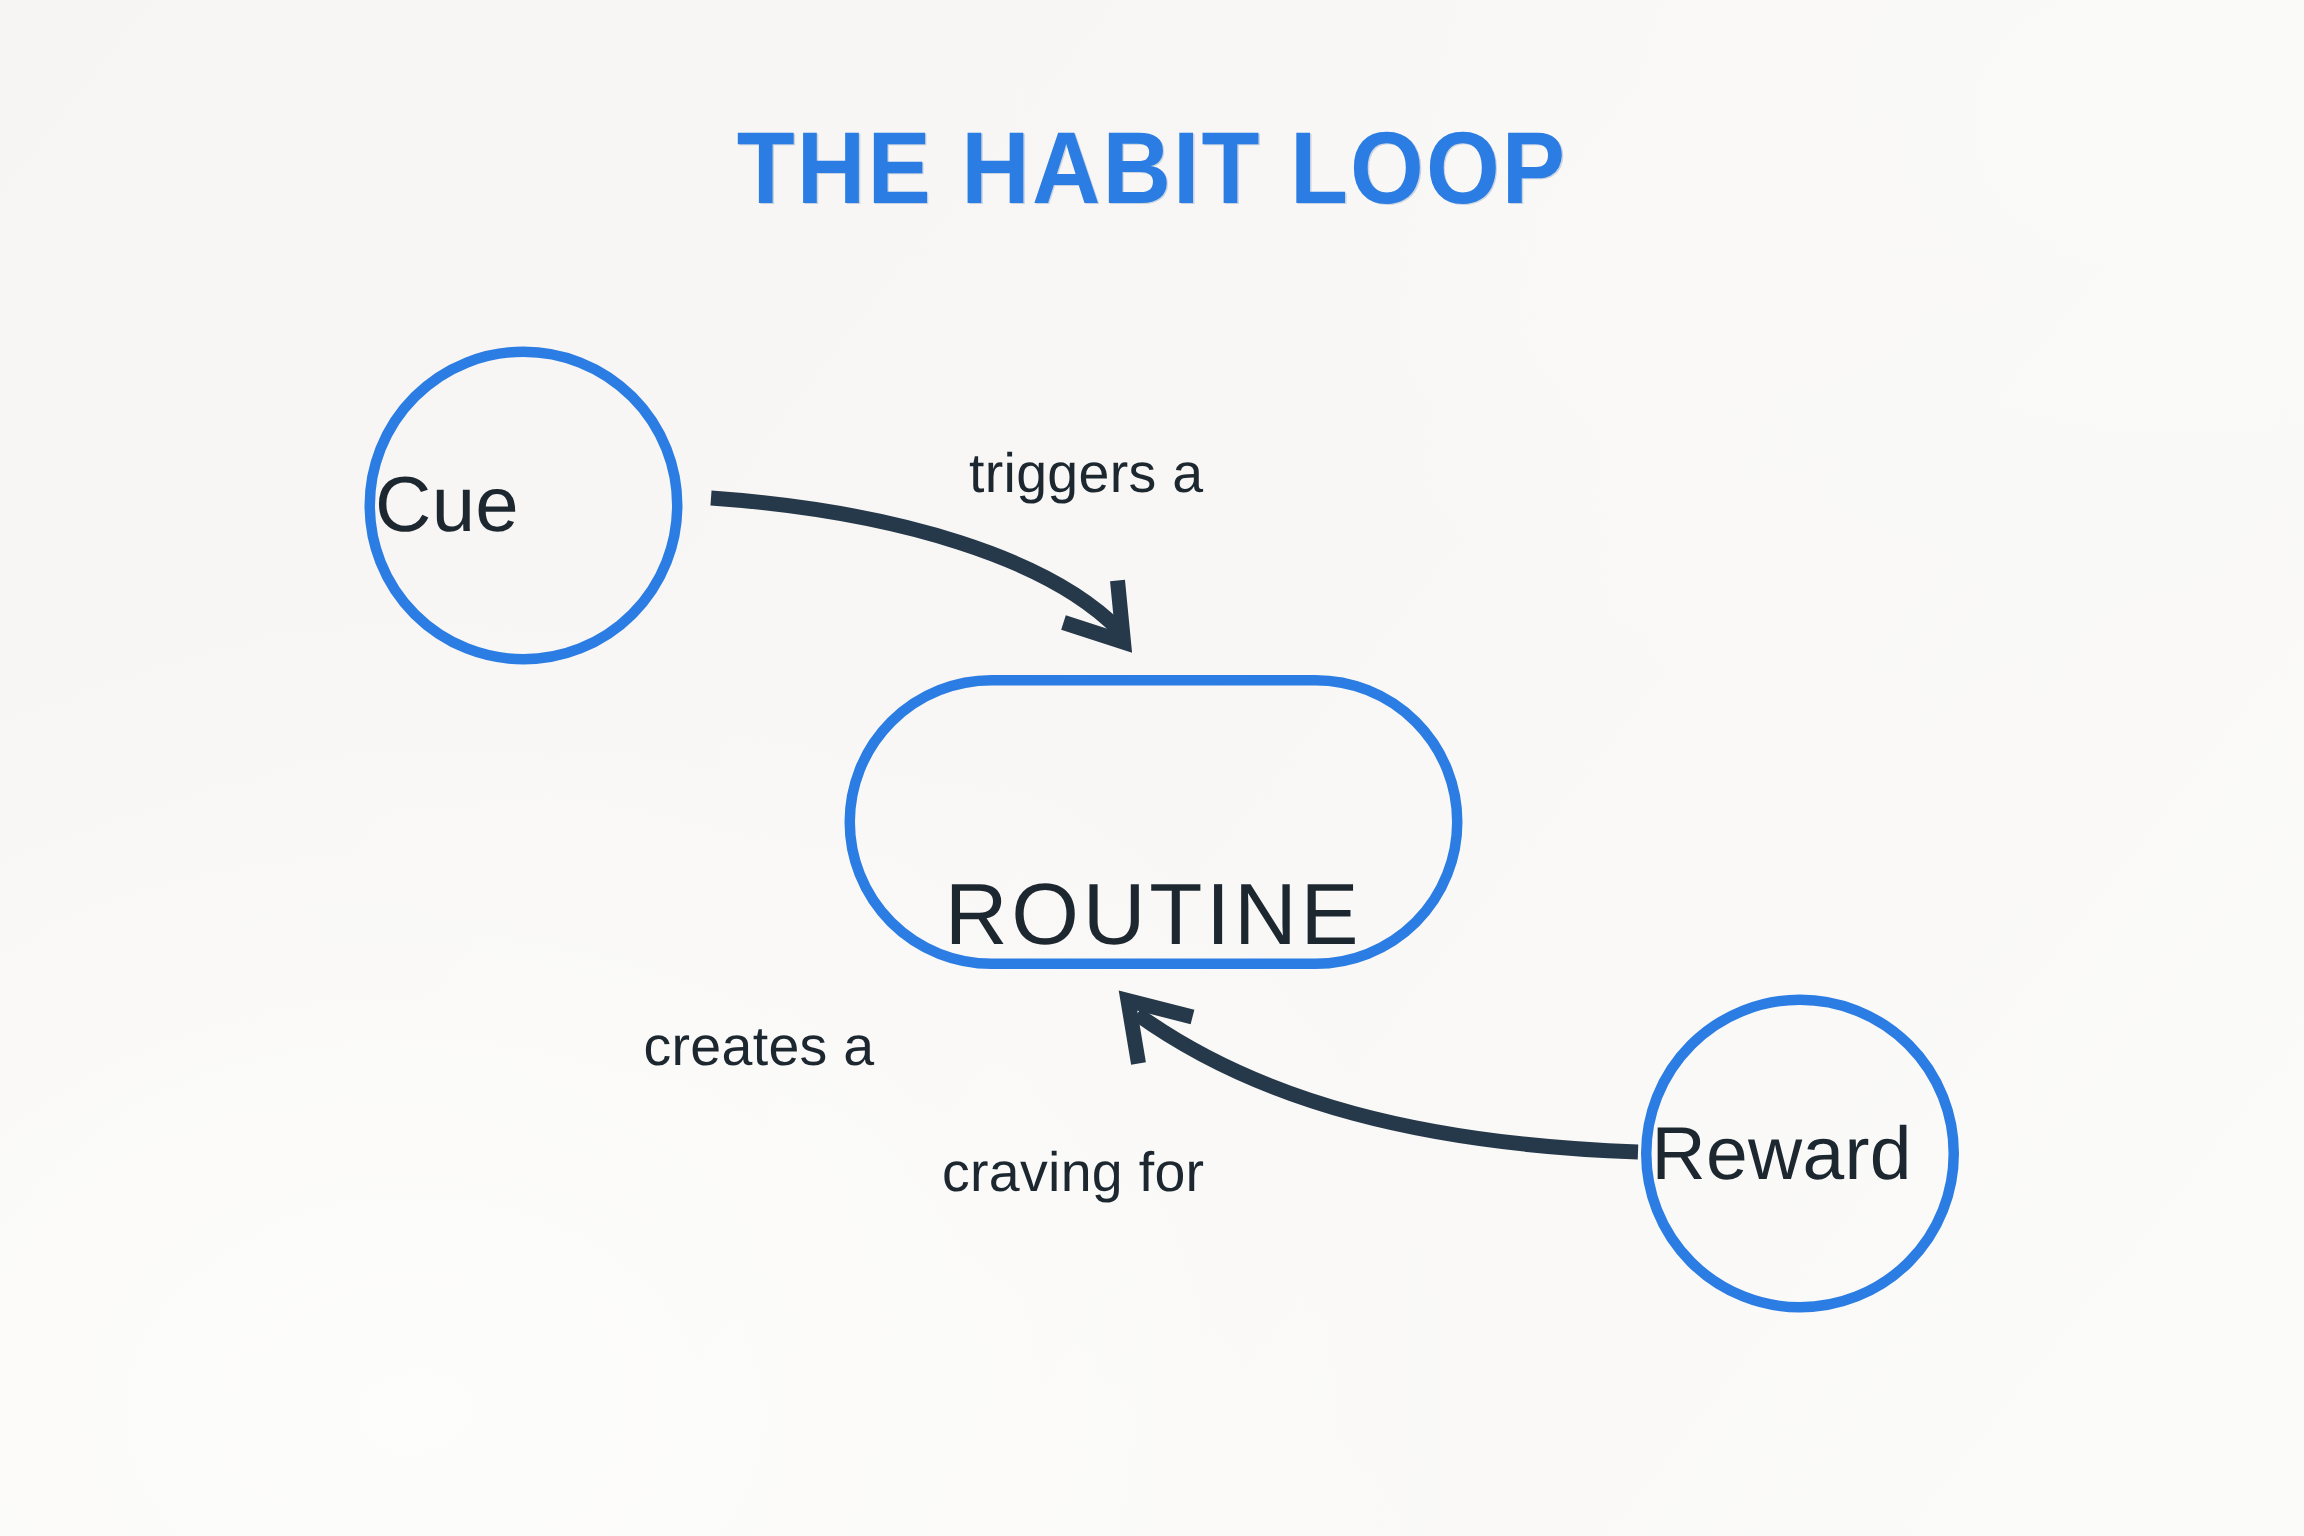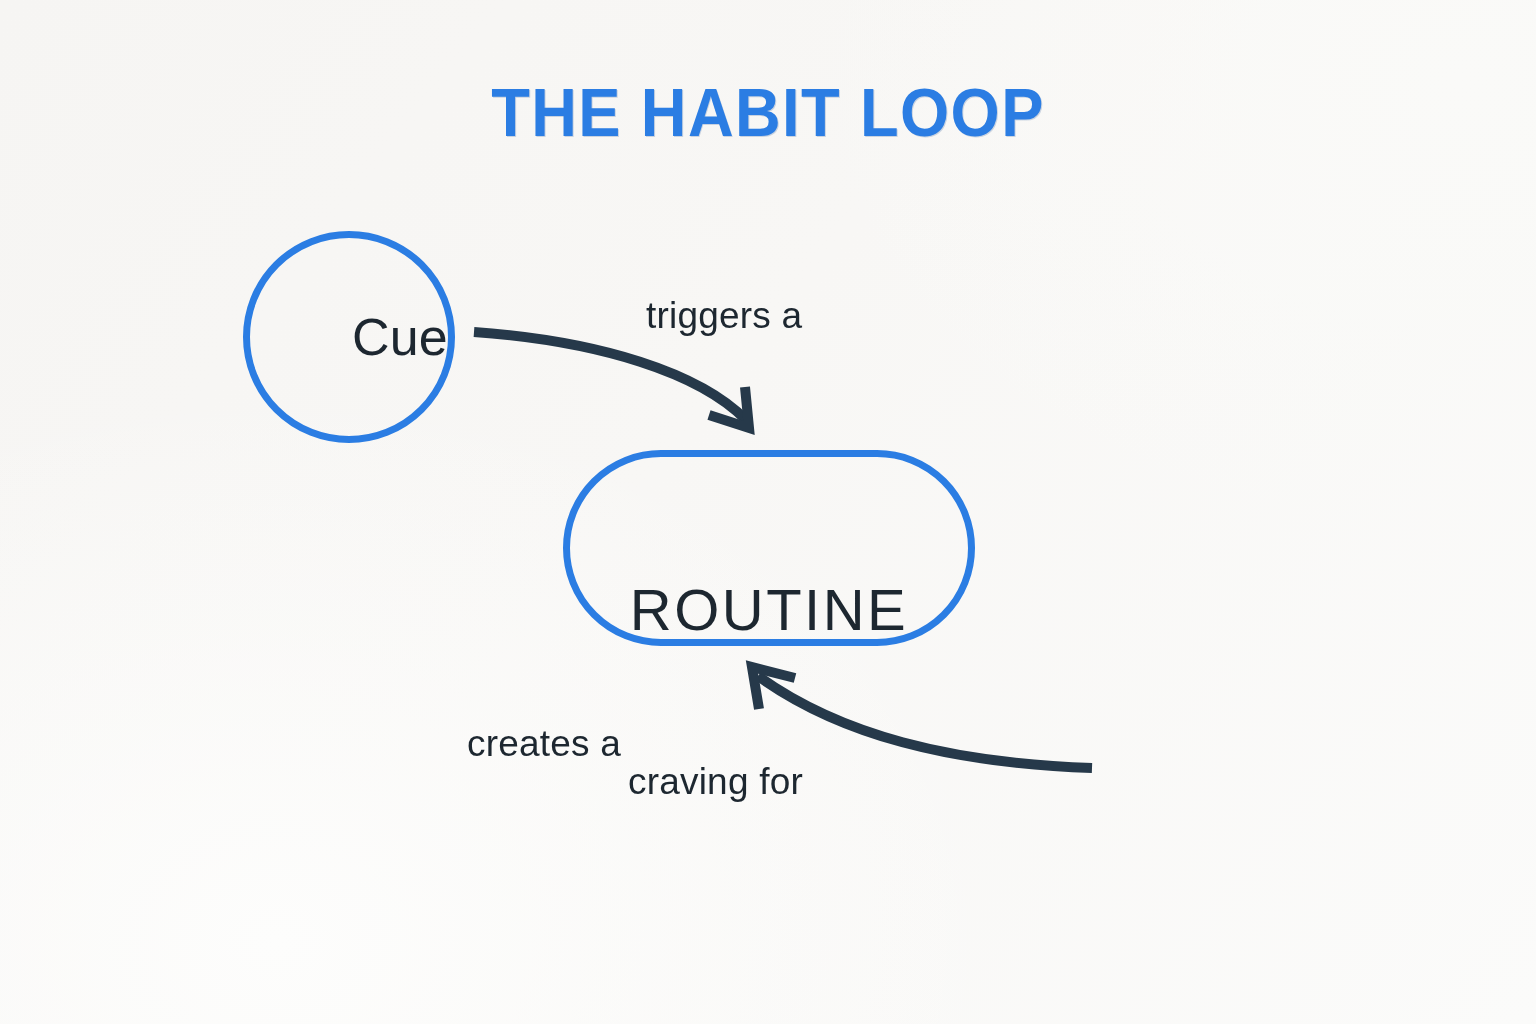--- a/index.html
+++ b/index.html
@@ -46,21 +46,21 @@
   
   .node-circle {
     position: absolute;
     width: 212px;
     height: 212px;
     border-radius: 50%;
     border: 7px solid #2b7de3;
     box-sizing: border-box;
     display: flex;
     align-items: center;
-    justify-content: flex-end;
+    justify-content: flex-start;
     background: transparent;
   }
   .node-circle .node-label {
     font-size: 52px;
     color: #1d2730;
     letter-spacing: 0.2px;
     white-space: nowrap;
     line-height: 1;
   }
 
@@ -93,21 +93,21 @@
   
   .caption {
     position: absolute;
     font-size: 37px;
     color: #1d2730;
     line-height: 1;
     white-space: nowrap;
     letter-spacing: 0.2px;
   }
   #caption-triggers { left: 646px; top: 297px; }
-  #caption-creates  { left: 429px; top: 725px; margin-left: 38px; }
+  #caption-creates  { left: 429px; top: 679px; }
   #caption-craving  { left: 628px; top: 763px; }
 
   
   #arrows {
     position: absolute;
     left: 0;
     top: 0;
     width: 1536px;
     height: 1024px;
     pointer-events: none;
@@ -134,20 +134,23 @@
   </svg>
 
   <div class="node-circle" id="node-cue">
     <span class="node-label">Cue</span>
   </div>
 
   <div id="node-routine">
     <span class="node-label">ROUTINE</span>
   </div>
 
+  <div class="node-circle" id="node-reward">
+    <span class="node-label">Reward</span>
+  </div>
 
   <div class="caption" id="caption-triggers">triggers a</div>
 
   <div class="caption" id="caption-creates">creates a</div>
 
   <div class="caption" id="caption-craving">craving for</div>
 
 </div>
 
 </body></html>

